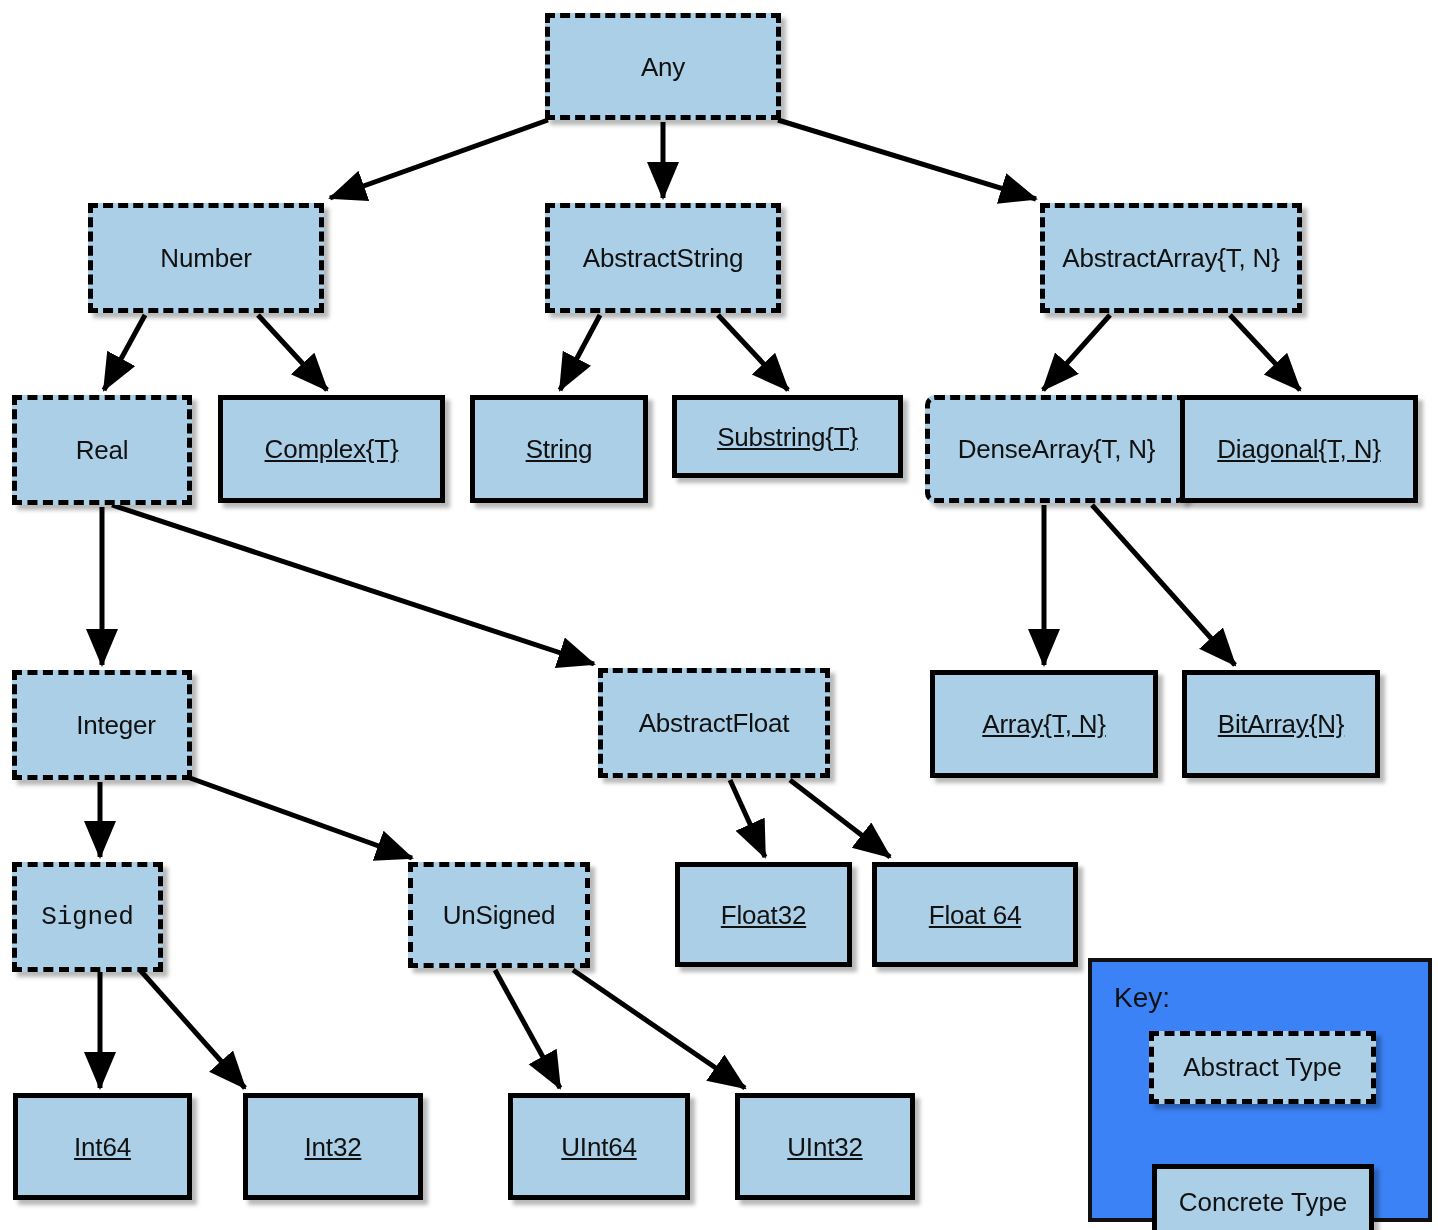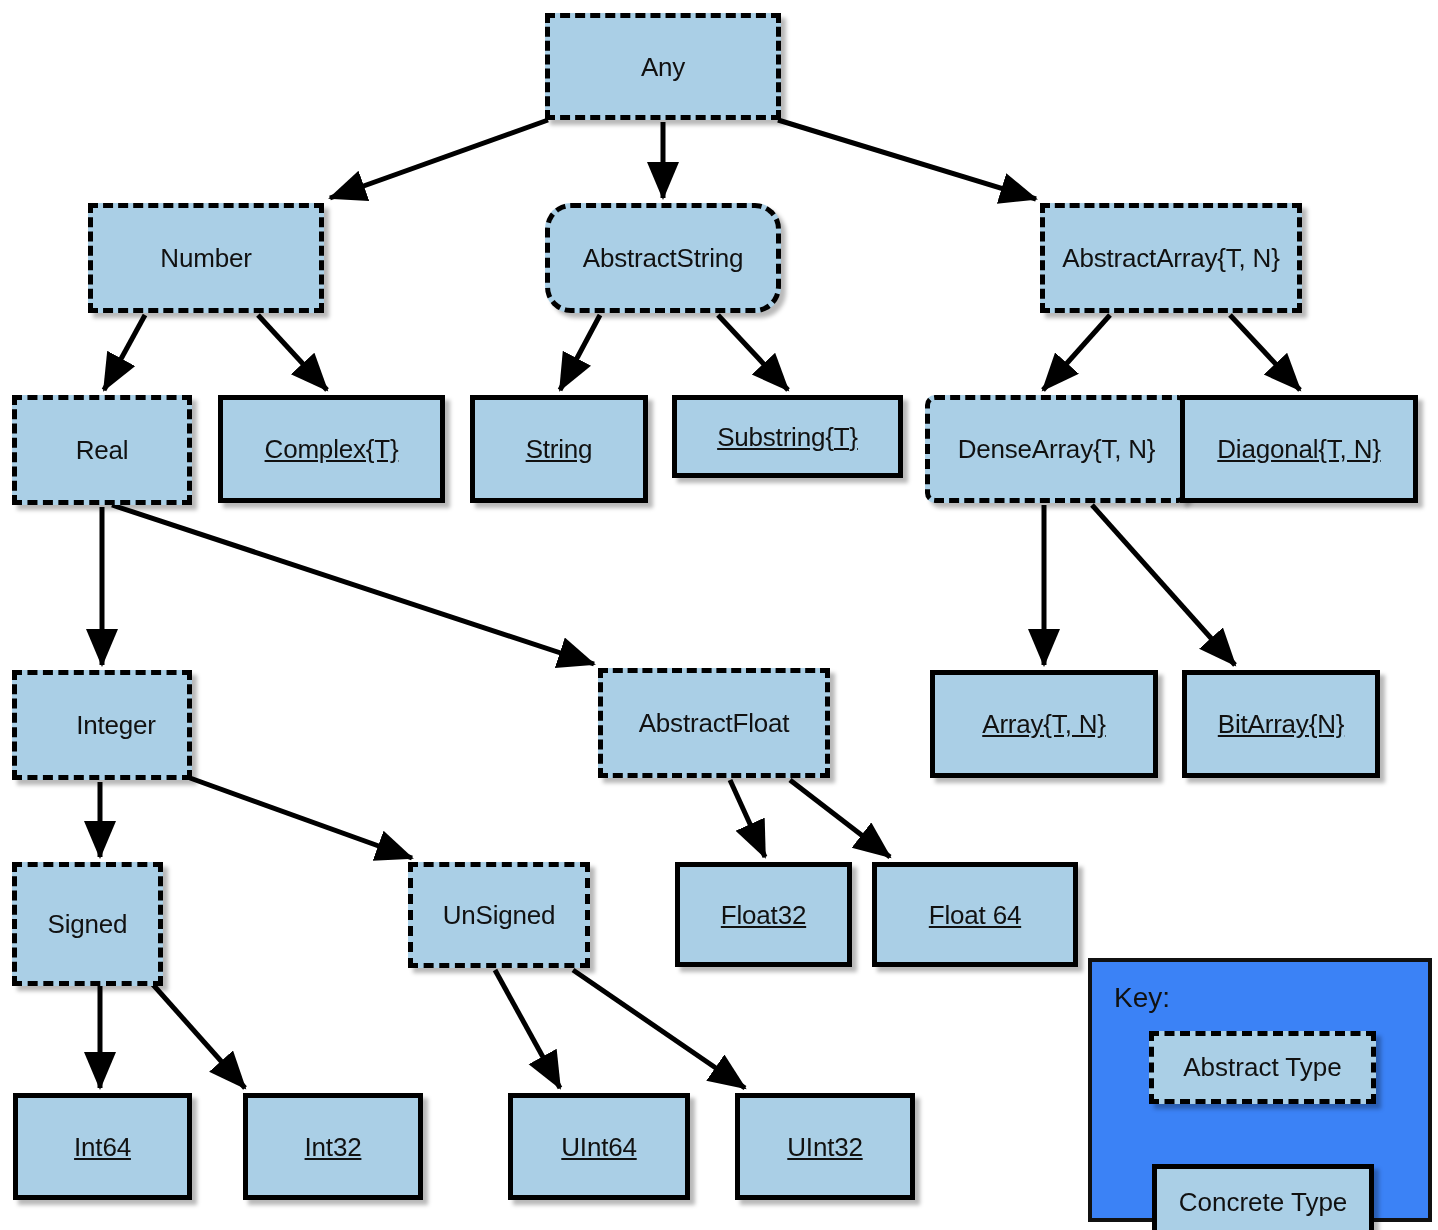--- a/index.html
+++ b/index.html
@@ -118,21 +118,21 @@
       </g>
   </svg>
 
   <div id="nodes-layer">
       <div class="node-box abstract" style="left: 545px; top: 13px; width: 236px; height: 107px;">
         <span class="node-label">Any</span>
       </div>
       <div class="node-box abstract" style="left: 88px; top: 203px; width: 236px; height: 110px;">
         <span class="node-label">Number</span>
       </div>
-      <div class="node-box abstract" style="left: 545px; top: 203px; width: 236px; height: 110px; border-radius: 26px;">
+      <div class="node-box abstract" style="left: 545px; top: 203px; width: 236px; height: 110px;">
         <span class="node-label">AbstractString</span>
       </div>
       <div class="node-box abstract" style="left: 1040px; top: 203px; width: 262px; height: 110px;">
         <span class="node-label">AbstractArray{T, N}</span>
       </div>
       <div class="node-box abstract" style="left: 12px; top: 395px; width: 180px; height: 110px;">
         <span class="node-label">Real</span>
       </div>
       <div class="node-box concrete" style="left: 218px; top: 395px; width: 227px; height: 108px;">
         <span class="node-label">Complex{T}</span>
@@ -154,21 +154,21 @@
       </div>
       <div class="node-box abstract" style="left: 598px; top: 668px; width: 232px; height: 110px;">
         <span class="node-label">AbstractFloat</span>
       </div>
       <div class="node-box concrete" style="left: 930px; top: 670px; width: 228px; height: 108px;">
         <span class="node-label">Array{T, N}</span>
       </div>
       <div class="node-box concrete" style="left: 1182px; top: 670px; width: 198px; height: 108px;">
         <span class="node-label">BitArray{N}</span>
       </div>
-      <div class="node-box abstract" style="left: 12px; top: 862px; width: 151px; height: 124px;">
+      <div class="node-box abstract" style="left: 12px; top: 862px; width: 151px; height: 110px; font-family: Liberation Mono, monospace;">
         <span class="node-label">Signed</span>
       </div>
       <div class="node-box abstract" style="left: 408px; top: 862px; width: 182px; height: 106px;">
         <span class="node-label">UnSigned</span>
       </div>
       <div class="node-box concrete" style="left: 675px; top: 862px; width: 177px; height: 105px;">
         <span class="node-label">Float32</span>
       </div>
       <div class="node-box concrete" style="left: 872px; top: 862px; width: 206px; height: 105px;">
         <span class="node-label">Float 64</span>

